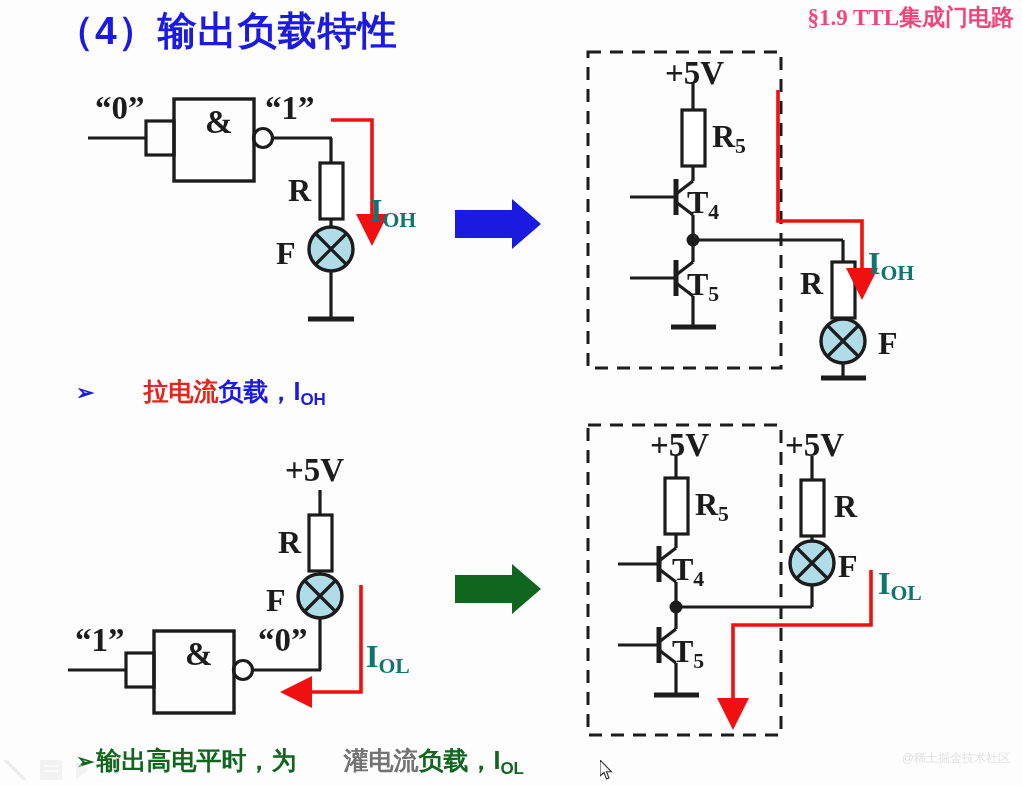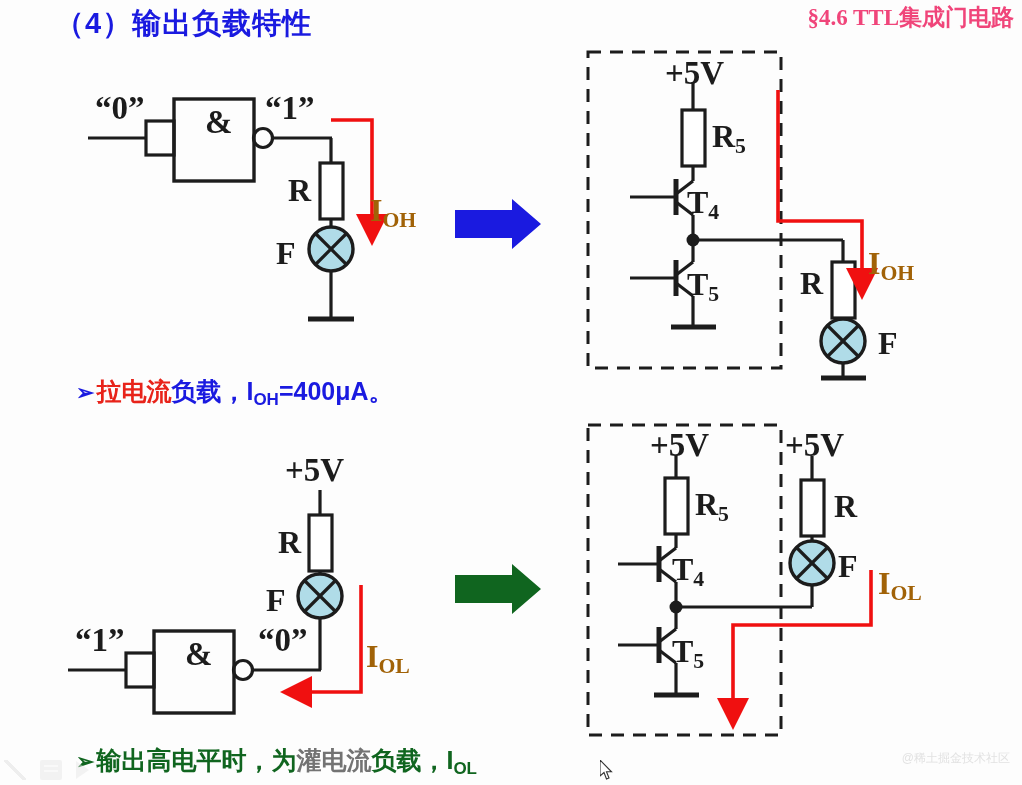--- a/index.html
+++ b/index.html
@@ -18,21 +18,21 @@
     position: absolute;
     inset: 0;
     background: #fdfdfd;
   }
   .abs { position: absolute; }
 
   
   #page-title {
     left: 55px; top: 4px;
     font-family: "Liberation Sans", sans-serif;
-    font-size: 29px;
+    font-size: 39px;
     font-weight: bold;
     color: #1a1ae0;
     letter-spacing: 1px;
     white-space: nowrap;
   }
   #section-header {
     right: 8px; top: 2px;
     font-family: "Liberation Serif", serif;
     font-size: 23px;
     font-weight: bold;
@@ -44,21 +44,21 @@
   .caption {
     font-family: "Liberation Sans", sans-serif;
     font-size: 25px;
     font-weight: bold;
     white-space: nowrap;
     display: flex;
     align-items: baseline;
   }
   .caption .marker { font-size: 22px; margin-right: 2px; }
   .caption .sub { font-size: 17px; vertical-align: sub; position: relative; top: 5px; }
-  .caption .hl { color: #e8231a; }
+  .caption .hl { color: #e8231a; margin-left: 47px; }
   #caption-high { left: 76px; top: 375px; color: #1a1ae0; }
   #caption-low  { left: 76px; top: 744px; color: #10651f; }
   #caption-low .hl { color: #737373; }
 
   
   #watermark {
     right: 12px; top: 750px;
     font-family: "Liberation Sans", sans-serif;
     font-size: 12px;
     color: #e2e2e2;
@@ -94,35 +94,35 @@
   
   #circuit-canvas { left: 0; top: 0; width: 1022px; height: 785px; }
 
   
   .clabel {
     font-family: "Liberation Serif", serif;
     font-weight: bold;
     color: #1c1c1c;
     white-space: nowrap;
   }
-  .clabel.red { color: #a16207; }
+  .clabel.red { color: #0f766e; }
   .sub { font-size: 0.68em; position: relative; top: 0.28em; }
   .lbl-22 { font-size: 32px; }
   .lbl-24 { font-size: 33px; }
 
   
   #mouse-cursor { left: 600px; top: 760px; width: 16px; height: 22px; }
 </style>
 </head>
 <body>
 
 <div class="slide">
 
   <div class="abs" id="page-title">（4）输出负载特性</div>
-  <div class="abs" id="section-header">§4.6 TTL集成门电路</div>
+  <div class="abs" id="section-header">§1.9 TTL集成门电路</div>
 
   <svg class="abs" id="circuit-canvas" viewBox="0 0 1022 785" xmlns="http://www.w3.org/2000/svg">
     <defs>
       <marker id="redhead" markerWidth="9" markerHeight="9" refX="4" refY="4.5" orient="auto">
         <polygon points="0,0 9,4.5 0,9" fill="#f01010"></polygon>
       </marker>
       <marker id="redhead-l" markerWidth="9" markerHeight="9" refX="4" refY="4.5" orient="auto">
         <polygon points="0,0 9,4.5 0,9" fill="#f01010"></polygon>
       </marker>
     </defs>
@@ -300,21 +300,20 @@
   <div class="abs clabel lbl-22" style="left:800px; top:265px;">R</div>
   <div class="abs clabel lbl-22" style="left:878px; top:325px;">F</div>
   <div class="abs clabel lbl-22 red" style="left:868px; top:245px;"><span>I</span><span class="sub">OH</span></div>
 
   <div class="abs caption" id="caption-high">
     <span class="marker">➢</span>
     <span class="hl">拉电流</span>
     <span>负载，</span>
     <span>I</span>
       <span class="sub">OH</span>
-    <span>=400μA。</span>
   </div>
 
   <div class="abs clabel lbl-24" style="left:285px; top:452px;">+5V</div>
   <div class="abs clabel lbl-22" style="left:278px; top:524px;">R</div>
   <div class="abs clabel lbl-22" style="left:266px; top:582px;">F</div>
   <div class="abs clabel lbl-24" style="left:75px; top:622px;">“1”</div>
   <div class="abs clabel lbl-24" style="left:185px; top:636px;">&amp;</div>
   <div class="abs clabel lbl-24" style="left:258px; top:622px;">“0”</div>
   <div class="abs clabel lbl-22 red" style="left:366px; top:638px;"><span>I</span><span class="sub">OL</span></div>
 

